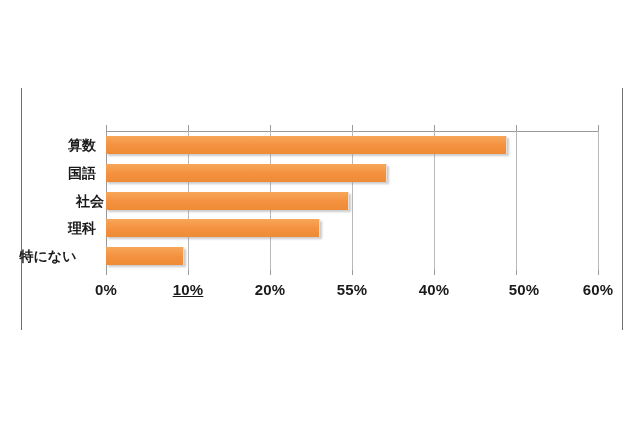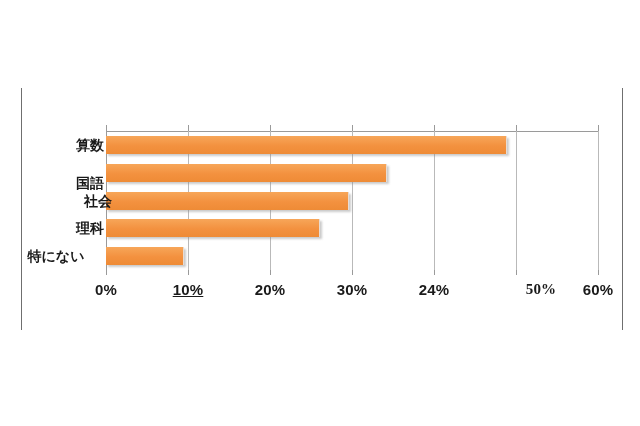--- a/index.html
+++ b/index.html
@@ -99,21 +99,20 @@
   .cat-label {
     position: absolute;
     right: 642px; 
     font-size: 14px;
     font-weight: bold;
     color: #1a1a1a;
     white-space: nowrap;
     text-align: right;
     width: 96px;
     left: 4px;
-    padding-left: 8px;
   }
 
   
   .xtick {
     position: absolute;
     top: 281px;
     font-size: 15px;
     font-weight: bold;
     color: #1a1a1a;
     white-space: nowrap;
@@ -170,29 +169,29 @@
       <div class="bar-row" style="top: 88px; width: 492px;">
         <div class="bar" title="理科 26%" style="width: 213px; background: linear-gradient(rgb(247, 166, 89) 0%, rgb(243, 145, 63) 55%, rgb(238, 139, 54) 100%);"></div>
       </div>
       <div class="bar-row" style="top: 116px; width: 492px;">
         <div class="bar" title="特にない 9.4%" style="width: 77px; background: linear-gradient(rgb(247, 166, 89) 0%, rgb(243, 145, 63) 55%, rgb(238, 139, 54) 100%);"></div>
       </div>
     </div>
 
   <div id="catlabel-layer">
       <div class="cat-label" style="top: 137px; left: 0px; width: 96px;">算数</div>
-      <div class="cat-label" style="top: 175px; left: 0px; width: 96px;">国語</div>
+      <div class="cat-label" style="top: 165px; left: 0px; width: 96px;">国語</div>
       <div class="cat-label" style="top: 193px; left: 8px; width: 96px;">社会</div>
       <div class="cat-label" style="top: 220px; left: 0px; width: 96px; font-family: Liberation Serif, serif;">理科</div>
       <div class="cat-label" style="top: 248px; left: 0px; width: 96px; text-align: center;">特にない</div>
     </div>
 
   <div id="xtick-layer">
       <div class="xtick" style="left: 106px;">0%</div>
       <div class="xtick" style="left: 188px; text-decoration: underline;">10%</div>
       <div class="xtick" style="left: 270px;">20%</div>
-      <div class="xtick" style="left: 352px;">30%</div>
-      <div class="xtick" style="left: 434px;">24%</div>
-      <div class="xtick" style="left: 541px; font-family: Liberation Serif, serif;">50%</div>
+      <div class="xtick" style="left: 352px;">55%</div>
+      <div class="xtick" style="left: 434px;">40%</div>
+      <div class="xtick" style="left: 524px;">50%</div>
       <div class="xtick" style="left: 598px;">60%</div>
     </div>
 
 </div>
 
 </body></html>

